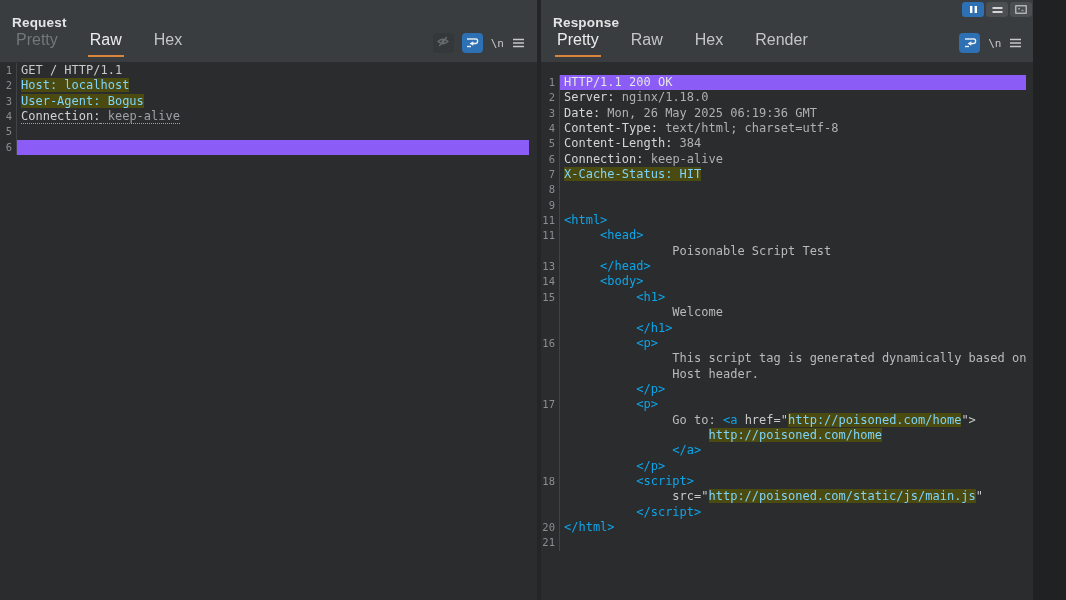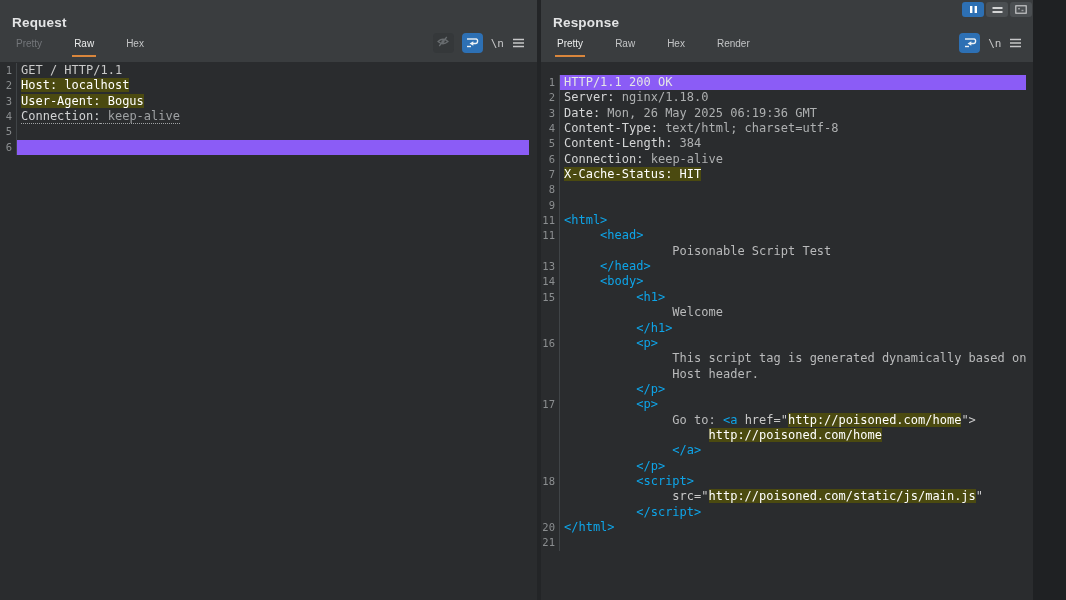--- a/index.html
+++ b/index.html
@@ -11,21 +11,21 @@
   .panel { display:flex; flex-direction:column; height:600px; position:relative; }
   .panel.left  { width:537px; flex:none; }
   .panel.right { flex:1;gap:12px; }
   .divider { width:4px; flex:none; background:#232527; cursor:col-resize; }
 
   .panel-header { height:62px; flex:none; background:#3a3d3f; }
   .panel-title { padding:15px 0 0 12px; font-size:13.5px; font-weight:bold; color:#e3e4e5; letter-spacing:.2px; }
 
   .tab-row { display:flex; align-items:flex-end; height:24px; margin-top:3px; padding:0 12px 0 14px; }
   .tabs { display:flex; gap:28px; height:24px; align-items:flex-end; }
-  .tab { font-size:10px; color:#c3c5c6; padding:0 2px 6px 2px; cursor:pointer; border-bottom:2px solid transparent; }
+  .tab { font-size:16px; color:#c3c5c6; padding:0 2px 6px 2px; cursor:pointer; border-bottom:2px solid transparent; }
   .tab.selected { color:#ebecec; border-bottom:2px solid #d9863c; }
   .tab.disabled { color:#73767a; }
 
   .toolbar { margin-left:auto; display:flex; align-items:center; gap:8px; padding-bottom:4px; }
   .icon-btn { width:21px; height:20px; border:none; border-radius:4px; display:flex;
               align-items:center; justify-content:center; cursor:pointer; background:transparent; }
   .icon-btn.blue { background:#2d70b4; }
   .icon-btn.dim  { background:#35383a; }
   .nl-label { font-family:"DejaVu Sans Mono",monospace; font-size:11px; color:#c6c7c8; cursor:pointer; }
   .menu-btn { background:transparent; border:none; cursor:pointer; display:flex; align-items:center; }
@@ -44,21 +44,21 @@
   .code-content { flex:1; padding-left:4px; white-space:pre; overflow:hidden; }
   .code-row.caret .code-content { background:#8b5cf6; }
 
   .tok-plain  { color:#c9c9c9; }
   .tok-status { color:#e4e5e6; }
   .tok-hname  { color:#d4d5d6; }
   .tok-hval   { color:#aeb0b1; }
   .tok-tag    { color:#0ea5e9; }
   .tok-text   { color:#b9babb; }
   .tok-attr   { color:#c9c9c9; }
-  .tok-hl     { background:#4b4a10; color:#ffffff; }
+  .tok-hl     { background:#4b4a10; color:#7dd3fc; }
   .tok-spellname { color:#d2d3d4; border-bottom:1px dotted #9fa2a4; }
   .tok-spellval  { color:#9ea1a3; border-bottom:1px dotted #9fa2a4; }
 </style>
 </head>
 <body>
 
 <div class="app">
 
   <div class="panel left">
     <div class="panel-header">

